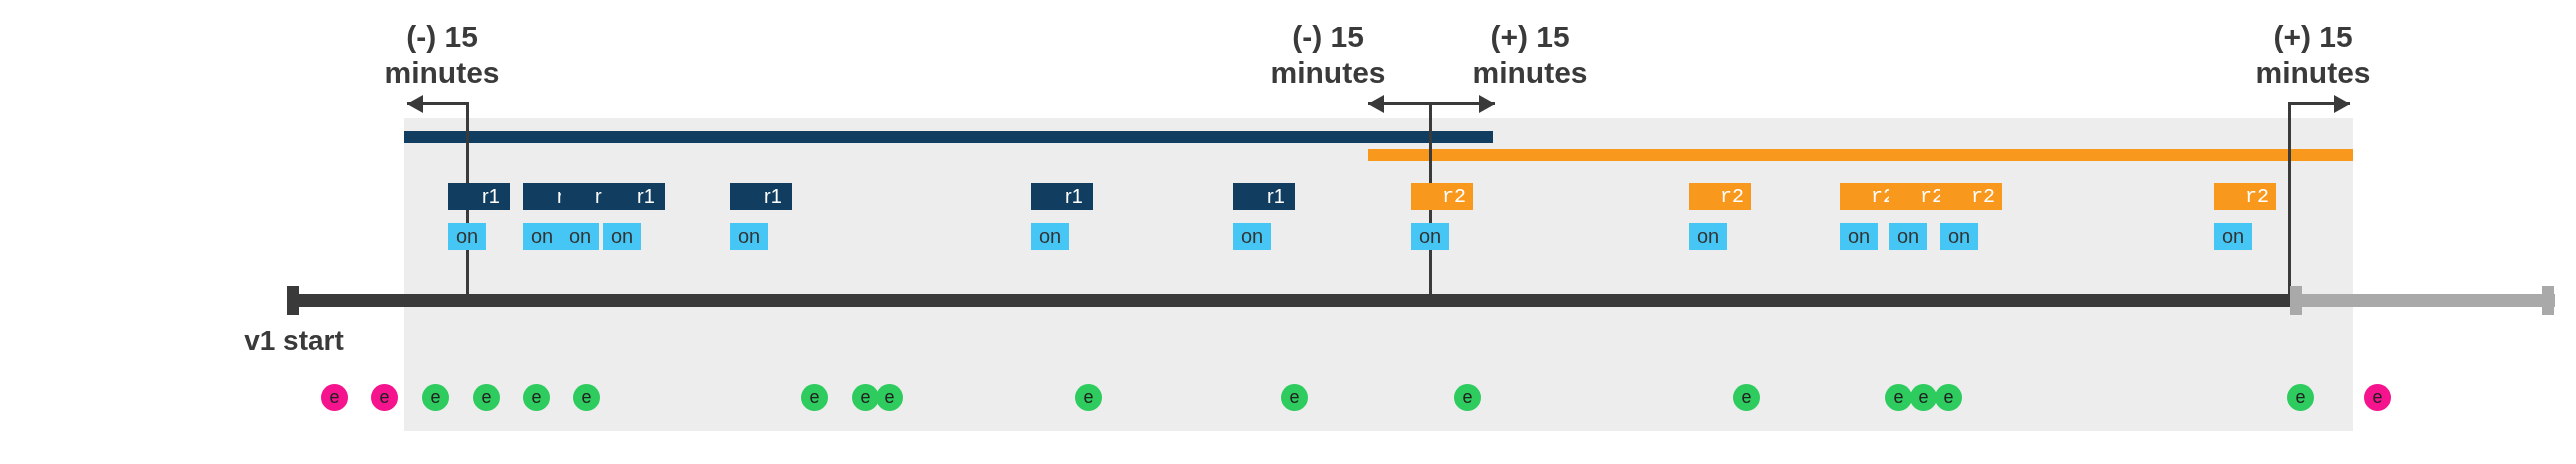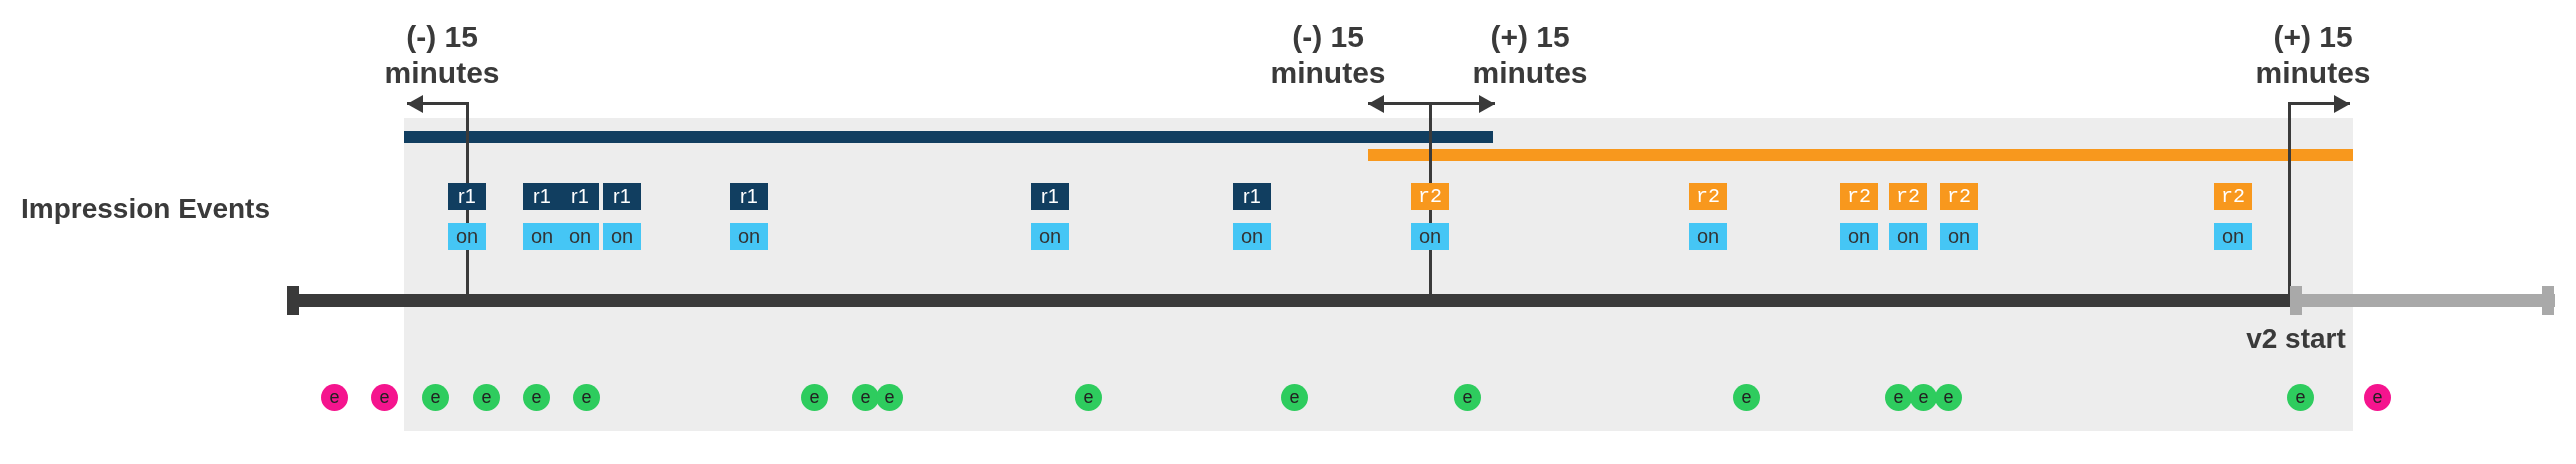--- a/index.html
+++ b/index.html
@@ -15,21 +15,21 @@
   .arrow-head-left{position:absolute;top:95px;width:0;height:0;z-index:3;
     border-top:9.4px solid transparent;border-bottom:9.4px solid transparent;
     border-right:16px solid var(--ink);}
   .arrow-head-right{position:absolute;top:95px;width:0;height:0;z-index:3;
     border-top:9.4px solid transparent;border-bottom:9.4px solid transparent;
     border-left:16px solid var(--ink);}
   .ann{position:absolute;width:226px;top:19px;text-align:center;
     font-size:30px;line-height:36px;font-weight:bold;color:var(--ink);z-index:5;}
   .badge{position:absolute;width:38px;height:27px;display:flex;align-items:center;
     justify-content:center;font-size:20px;z-index:4;}
-  .badge.rtag{top:183px;color:#fff;}
+  .badge.rtag{top:183px;color:#fff;padding-left:24px;}
   .badge.r1{background:var(--navy,#113e60);}
   .badge.r2{background:var(--orange,#f8981d);font-family:Liberation Mono, monospace;}
   .badge.state{top:223px;background:var(--light-blue,#45c6f5);color:#333;}
   .tl{position:absolute;height:13px;top:294px;z-index:4;}
   .tick{position:absolute;width:12.2px;height:29px;top:286px;z-index:4;}
   .row-label{position:absolute;font-size:28px;font-weight:bold;color:var(--ink);
     text-align:right;z-index:5;}
   .v-label{position:absolute;font-size:28px;font-weight:bold;color:var(--ink);
     width:188px;text-align:center;z-index:5;}
   .dot{position:absolute;width:27px;height:27px;border-radius:50%;top:384px;
@@ -44,22 +44,21 @@
 <div id="canvas" class="canvas" style="--navy: #113e60; --orange: #f8981d; --light-blue: #45c6f5; --green: #2ecc5e; --pink: #f5148e; --ink: #3a3a3a; --gray: #a9a9a9; --panel: #ededed;">
   <div id="panel" class="panel" style="left: 404px; top: 118px; width: 1949px; height: 313px;"></div>
   <div id="bar-v1" class="hbar" style="left: 404px; top: 131px; width: 1089px; background: rgb(17, 62, 96);"></div>
   <div id="bar-v2" class="hbar" style="left: 1368px; top: 149px; width: 985px; background: rgb(248, 152, 29);"></div>
   <div id="tl-dark" class="tl" style="left: 287px; width: 2005px; background: rgb(58, 58, 58);"></div>
   <div id="tl-gray" class="tl" style="left: 2290px; width: 265px; background: rgb(169, 169, 169);"></div>
   <div id="tick-v1" class="tick" style="left: 287px; background: rgb(58, 58, 58);"></div>
   <div id="tick-v2" class="tick" style="left: 2290px; background: rgb(169, 169, 169);"></div>
   <div id="tick-end" class="tick" style="left: 2542px; background: rgb(169, 169, 169);"></div>
 
-  <div class="row-label" style="left:0;width:270px;top:193px;">Impression Events</div>
-  <div class="v-label" style="left:2202px;top:323px;">v2 start</div>
+  <div class="v-label" style="left:200px;top:325px;">v1 start</div>
 <div class="guide" style="left: 466px;"></div>
     <div class="guide" style="left: 1429px;"></div>
     <div class="guide" style="left: 2288px;"></div>
     <div class="arrow-line" style="left: 407px; width: 60px;"></div>
     <div class="arrow-head-left" style="left: 407px;"></div>
     <div class="arrow-line" style="left: 1368px; width: 127px;"></div>
     <div class="arrow-head-left" style="left: 1368px;"></div>
     <div class="arrow-head-right" style="left: 1479px;"></div>
     <div class="arrow-line" style="left: 2289px; width: 61px;"></div>
     <div class="arrow-head-right" style="left: 2334px;"></div>

